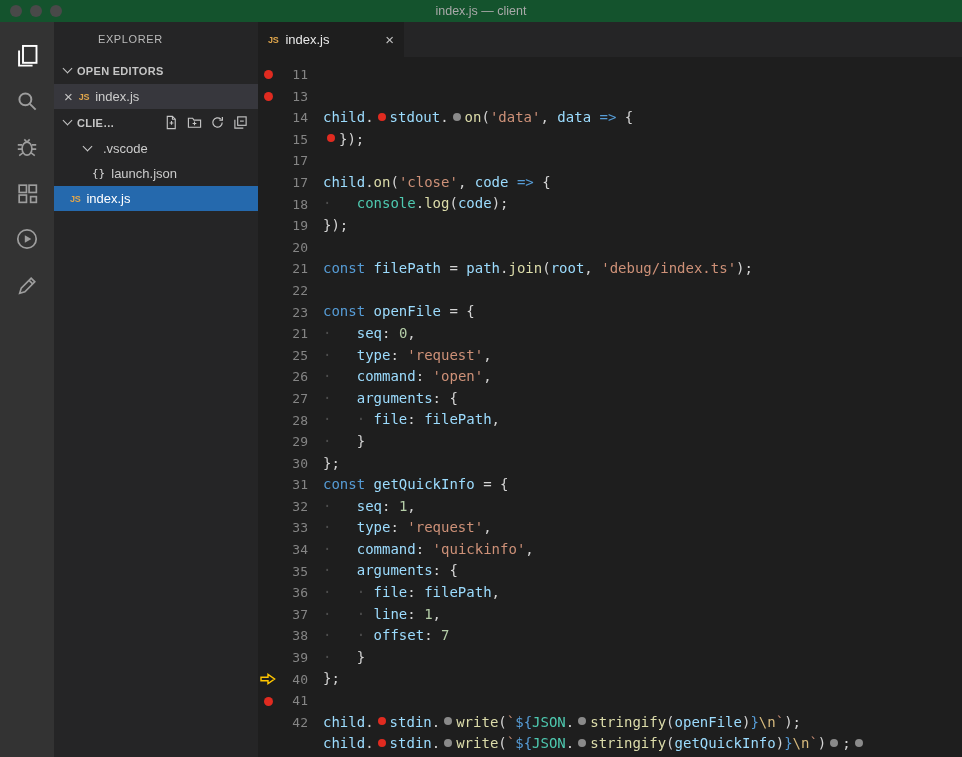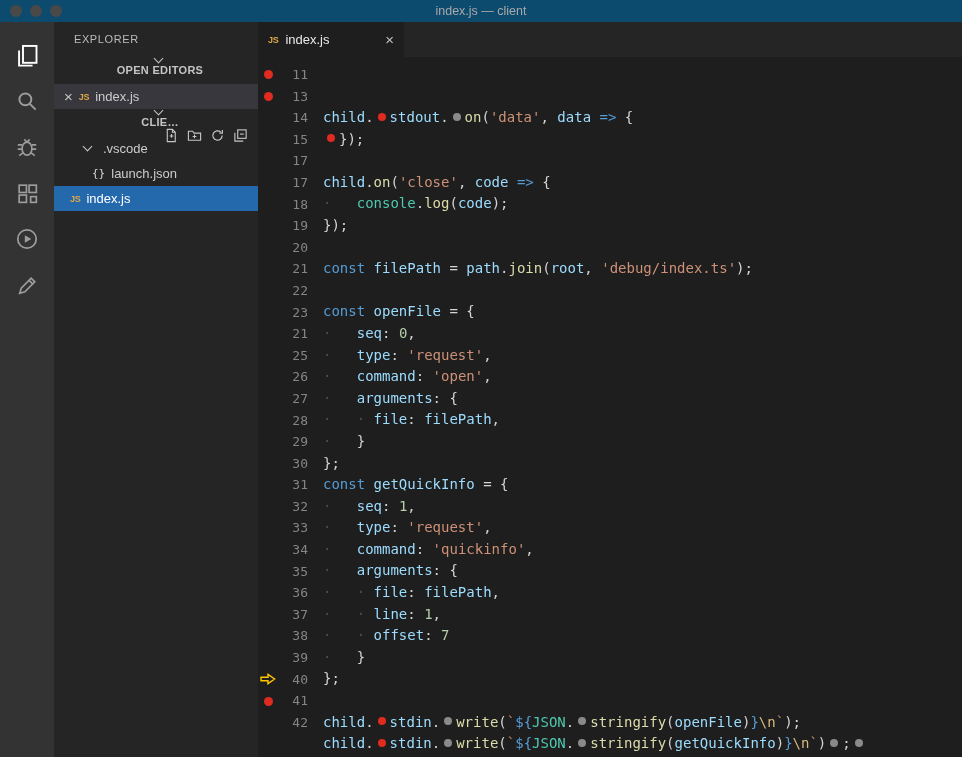--- a/index.html
+++ b/index.html
@@ -4,38 +4,38 @@
 <style>
   * { box-sizing: border-box; }
   html,body { margin:0; padding:0; }
   body {
     width:962px; height:757px; overflow:hidden;
     background:#1e1e1e;
     font-family:"Liberation Sans", sans-serif;
     -webkit-font-smoothing:antialiased;
   }
   
-  .titlebar { height:22px; background:#0c4a6e; position:relative; display:flex; align-items:center; }
+  .titlebar { height:22px; background:#14532d; position:relative; display:flex; align-items:center; }
   .traffic { position:absolute; left:10px; top:5px; display:flex; gap:8px; }
   .tl { width:12px; height:12px; border-radius:50%; background:#494949; }
   .wtitle { margin:0 auto; color:#a9a9a9; font-size:12.5px; }
 
   
   .workbench { display:flex; height:735px; }
 
   
   .activitybar { width:54px; background:#333333; flex-shrink:0; display:flex; flex-direction:column; align-items:center; padding-top:10px; }
   .ab-item { width:50px; height:46px; display:flex; align-items:center; justify-content:center; color:#9d9d9d; cursor:pointer; }
   .ab-item.active { color:#ffffff; }
   .ab-item svg { display:block; }
 
   
   .sidebar { width:204px; background:#252526; color:#cccccc; font-size:13px; flex-shrink:0; }
-  .sb-title { height:35px; line-height:35px; padding-left:20px; font-size:11px; color:#bbbbbb; letter-spacing:0.6px; }
-  .sec-h { height:27px; display:flex; align-items:center; font-size:11px; font-weight:bold; color:#c5c5c5; padding-left:8px; letter-spacing:0.3px; cursor:pointer;flex-direction:column; }
+  .sb-title { height:35px; line-height:35px; padding-left:20px; font-size:11px; color:#bbbbbb; letter-spacing:0.6px;margin-left:24px; }
+  .sec-h { height:27px; display:flex; align-items:center; font-size:11px; font-weight:bold; color:#c5c5c5; padding-left:8px; letter-spacing:0.3px; cursor:pointer; }
   .chev { width:7px; height:7px; border-left:1.6px solid currentColor; border-bottom:1.6px solid currentColor; transform:rotate(-45deg); display:inline-block; margin:0 6px 0 2px; position:relative; top:-2px; flex-shrink:0; }
   .actions { margin-left:auto; display:flex; gap:8px; padding-right:10px; align-items:center; }
   .actions svg { display:block; cursor:pointer; }
   .oe-item { height:25px; display:flex; align-items:center; padding-left:10px; gap:6px; background:#37373d; cursor:pointer; }
   .oe-x { color:#c5c5c5; font-size:15px; line-height:1; cursor:pointer; }
   .js-badge { font-size:9px; font-weight:bold; color:#e0a64c; letter-spacing:-0.3px; flex-shrink:0; }
   .tree-row { height:25px; display:flex; align-items:center; gap:6px; cursor:pointer; }
   .row-vscode { padding-left:28px; }
   .row-launch { padding-left:38px; }
   .row-index  { padding-left:16px; background:#2569ad; color:#ffffff; }

